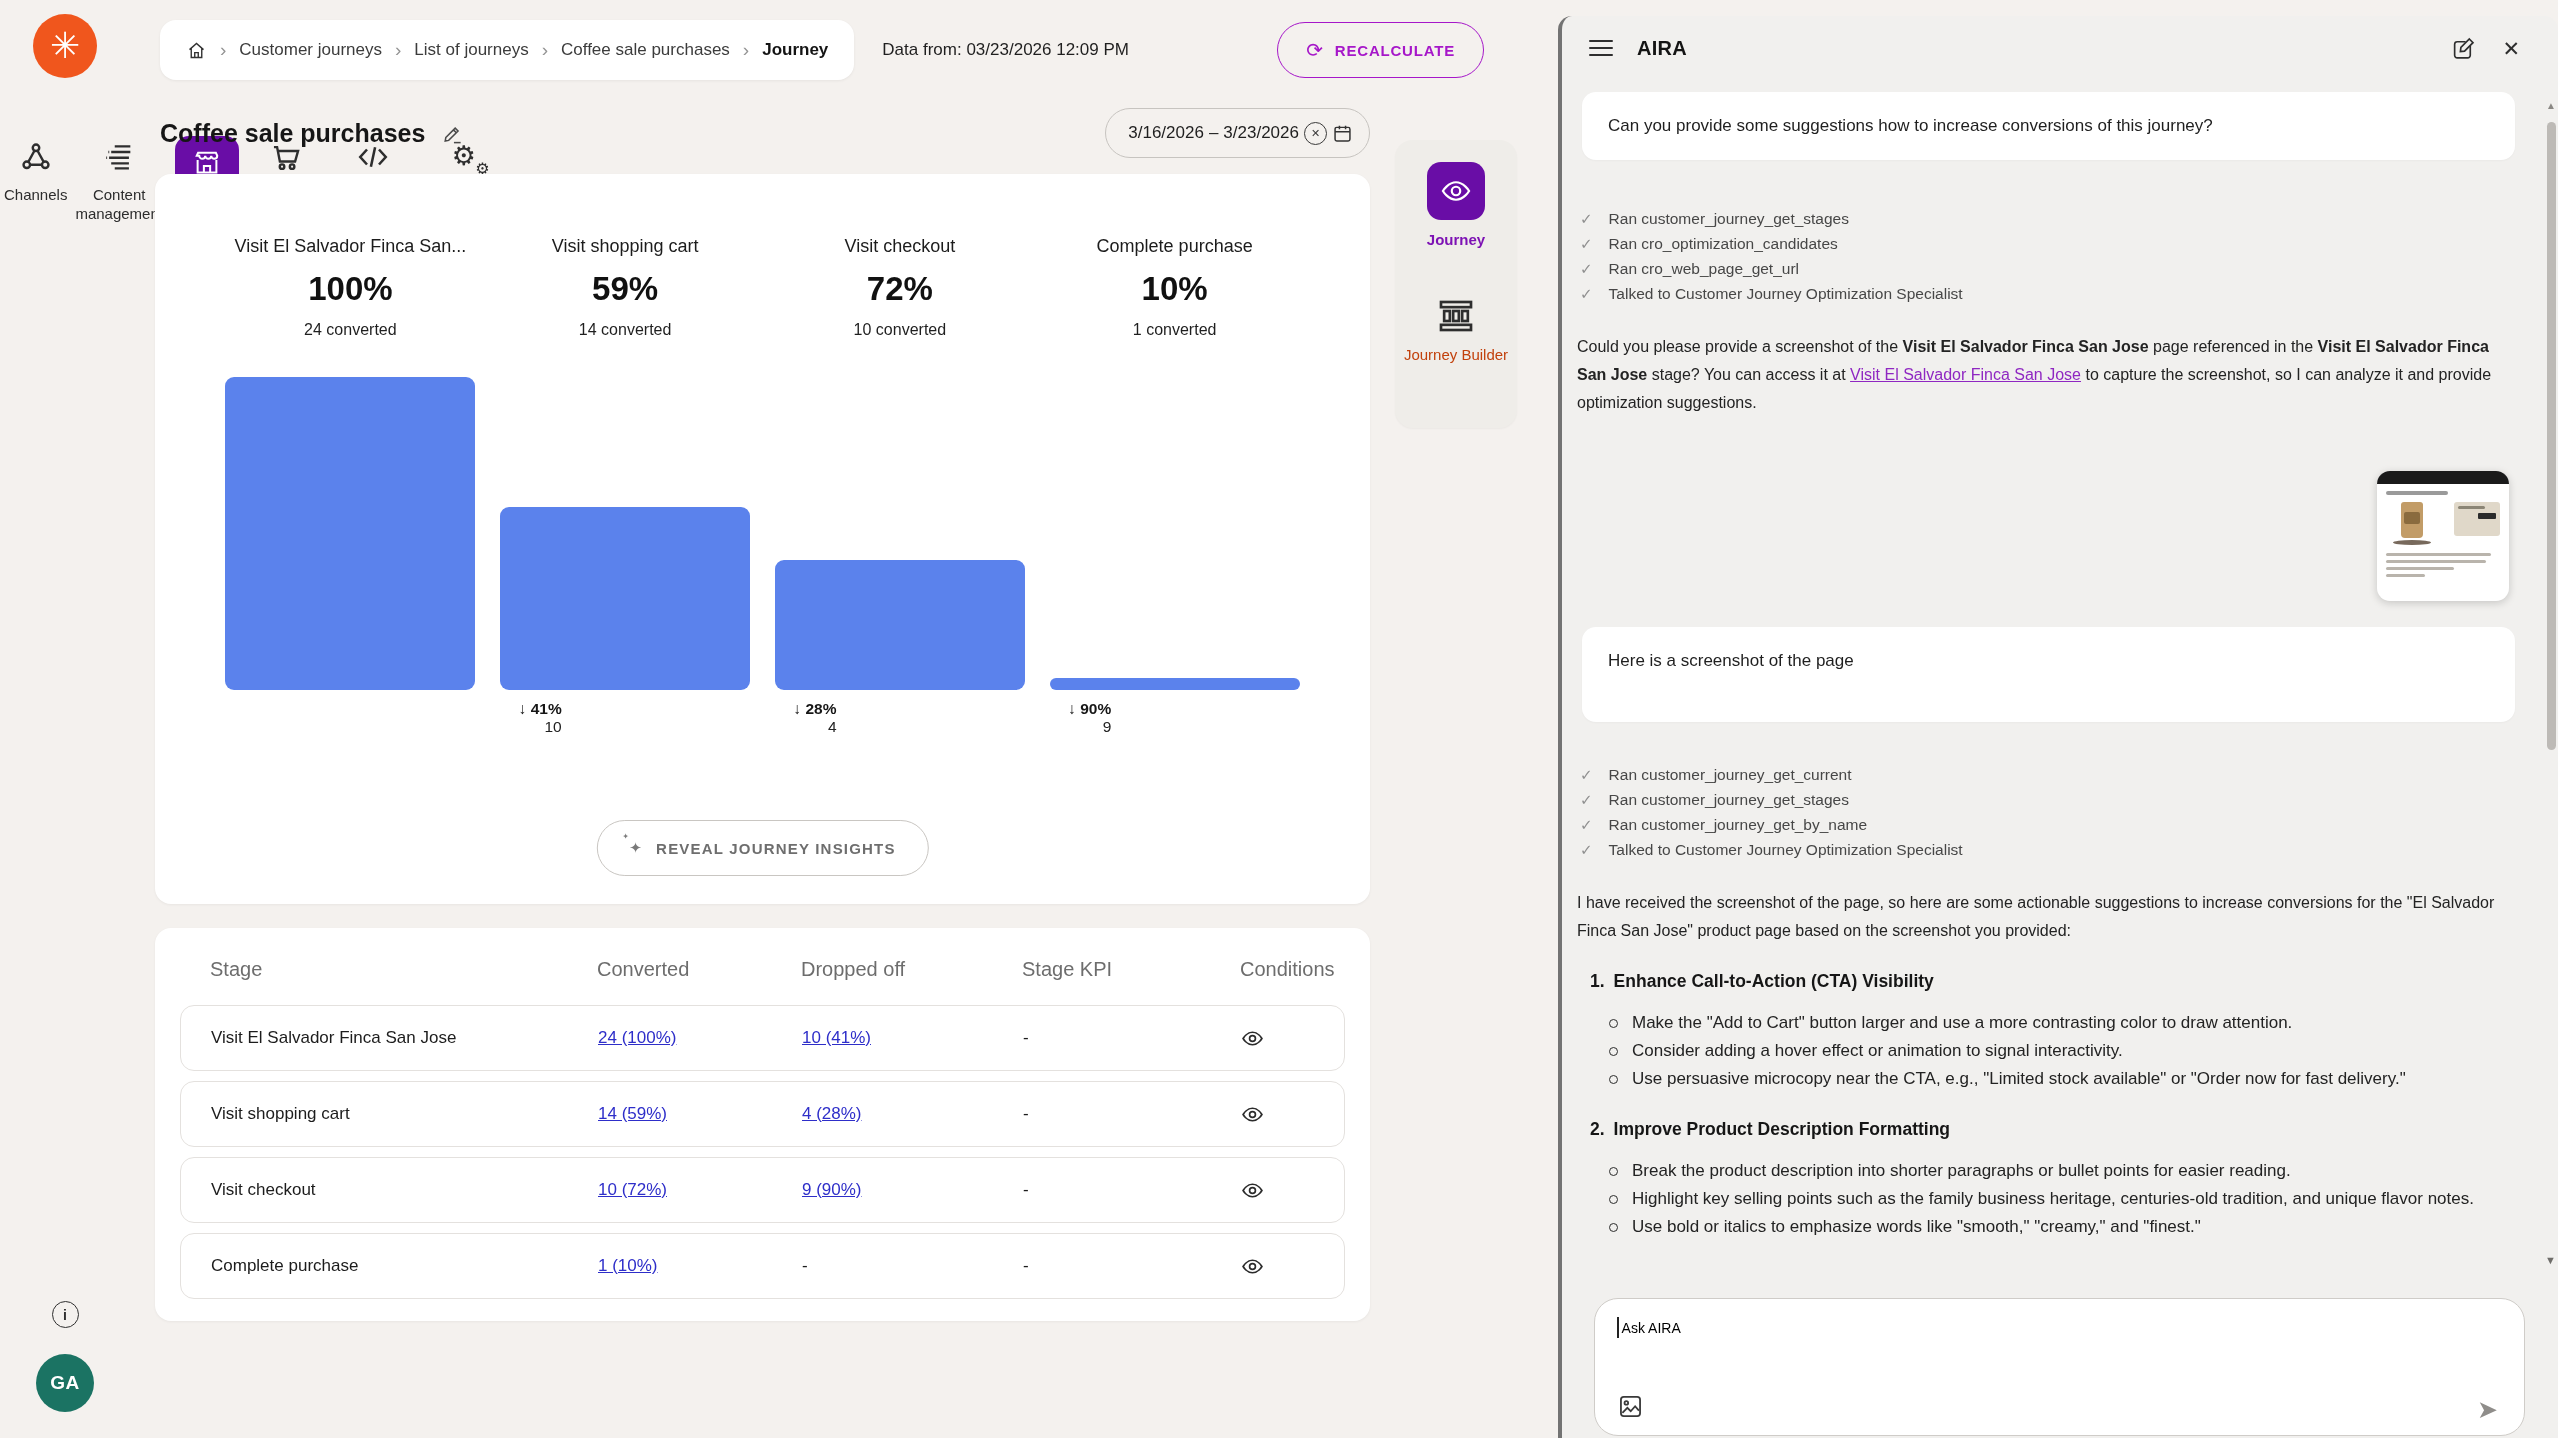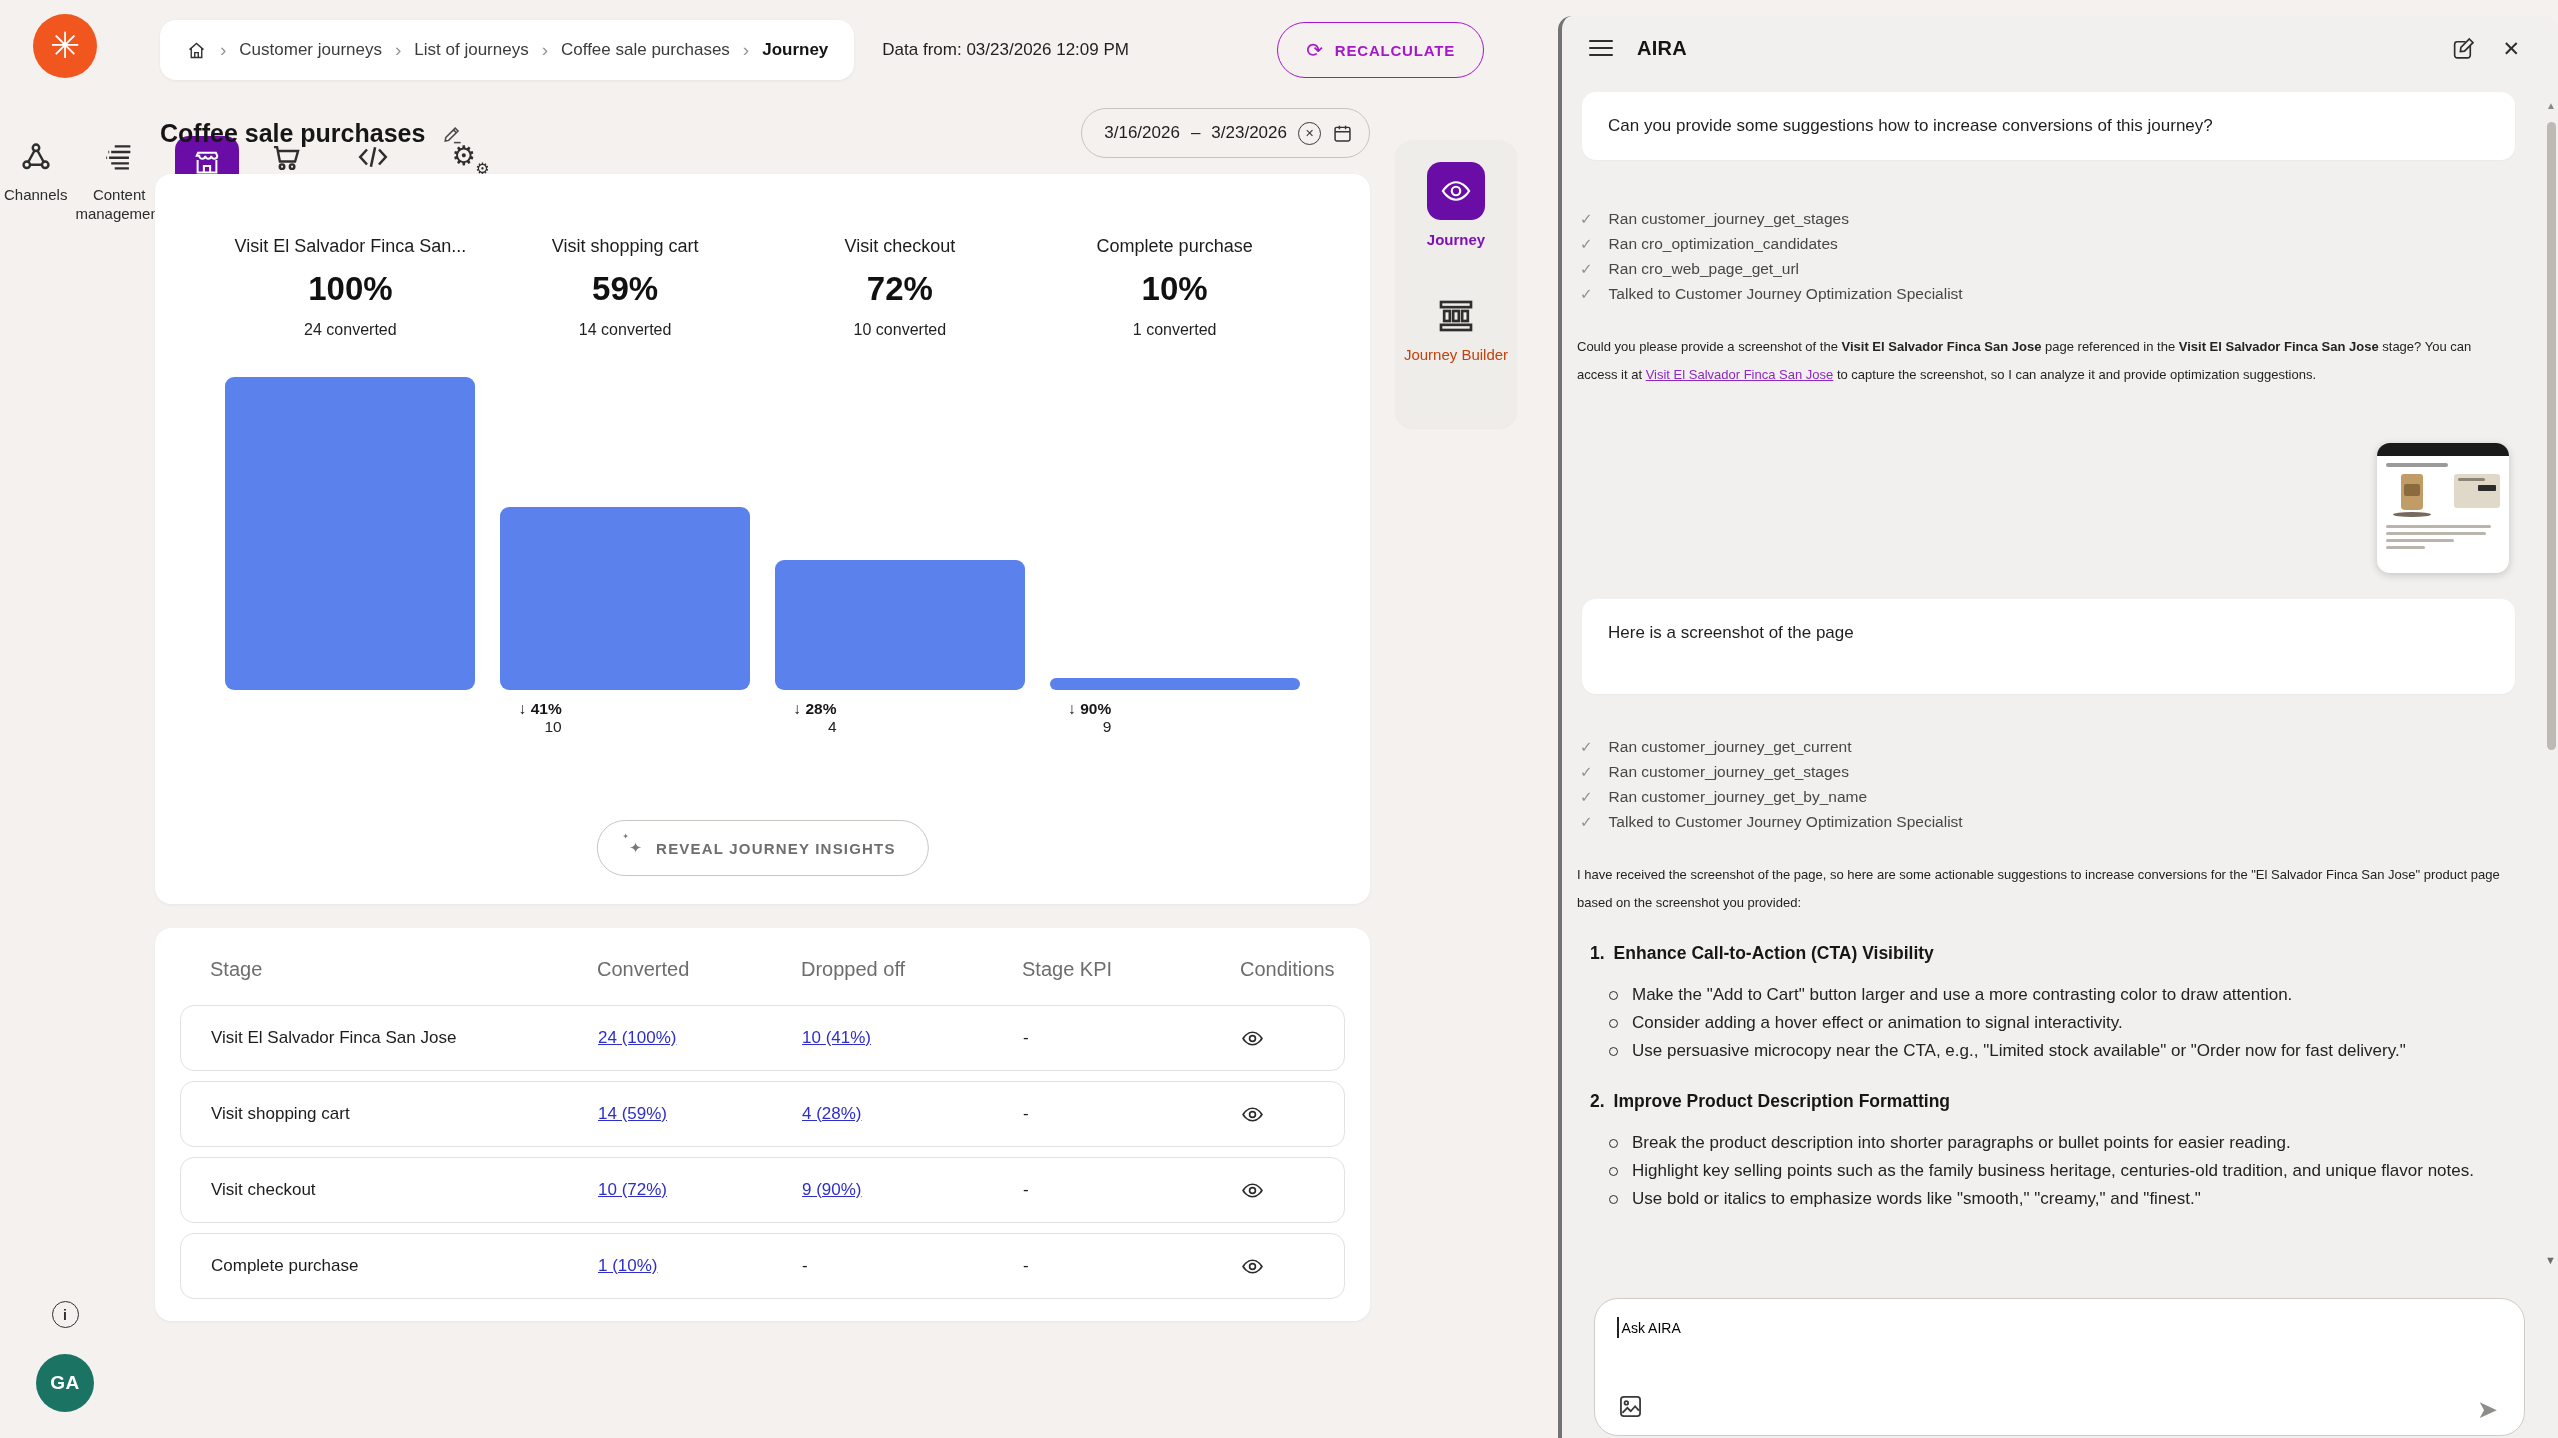--- a/index.html
+++ b/index.html
@@ -42,21 +42,21 @@
   .data-from { margin-left:28px; font-size:17px; color:#1f1f1f; white-space:nowrap; }
   .recalc { margin-left:auto; margin-right:74px; height:56px; border:1.7px solid #a617c9; color:#a617c9; border-radius:28px;
             background:transparent; font-size:15px; font-weight:700; letter-spacing:.8px; padding:0 28px;
             display:flex; align-items:center; gap:11px; cursor:pointer; font-family:inherit; }
   .recalc-glyph { font-size:20px; font-weight:400; line-height:1; }
 
   .title-row { position:relative; margin:28px 0 0 30px; height:50px; display:flex; align-items:center; }
   .page-title { margin:0; font-size:25px; font-weight:700; color:#161616; }
   .edit-btn { margin-left:16px; cursor:pointer; display:flex; }
   .date-pill { position:absolute; right:188px; top:0; height:50px; border:1.4px solid #c7c4c0; border-radius:26px;
-               display:flex; align-items:center; gap:11px; padding:0 16px 0 22px; font-size:17px; color:#1f1f1f; cursor:pointer; }
+               display:flex; align-items:center; gap:5px; padding:0 16px 0 22px; font-size:17px; color:#1f1f1f; cursor:pointer; }
   .clear-btn { width:23px; height:23px; border:1.6px solid #3a3a3a; border-radius:50%; display:flex; align-items:center;
                justify-content:center; font-size:11px; color:#3a3a3a; cursor:pointer; }
   .cal-btn { display:flex; cursor:pointer; }
 
   .chart-card { position:relative; margin:16px 0 0 25px; width:1215px; height:730px; background:#fff; border-radius:16px;
                 box-shadow:0 1px 3px rgba(0,0,0,.05); }
   .funnel { padding:62px 58px 0; }
   .stage-cols { display:flex; }
   .stage-col { flex:1; text-align:center; }
   .stage-name { font-size:18px; color:#1c1c1c; }
@@ -106,21 +106,21 @@
 
   .chat { position:absolute; top:64px; left:0; right:0; bottom:172px; padding:0 43px 0 12px; overflow:hidden; }
   .msg-user { background:#fff; border-radius:14px; margin-left:8px; padding:24px 26px; font-size:17px; color:#1f1f1f;
               box-shadow:0 1px 2px rgba(0,0,0,.03); }
   .msg-user.first { margin-top:12px; }
   .msg-user.second { margin-top:26px; height:95px; }
   .checklist { margin:50px 0 0 6px; display:flex; flex-direction:column; gap:7px; }
   .checklist.second { margin-top:44px; }
   .check-item { display:flex; gap:16px; font-size:15.5px; color:#474747; }
   .check-glyph { color:#8f8f8f; font-size:15px; }
-  .ai-text { margin:30px 0 0 3px; font-size:13px; line-height:28px; color:#232323; max-width:962px; }
+  .ai-text { margin:30px 0 0 3px; font-size:16px; line-height:28px; color:#232323; max-width:962px; }
   .chat-link { color:#8f27c2; text-decoration:underline; cursor:pointer; }
 
   .thumb { margin:54px 6px 0 auto; width:132px; height:130px; background:#fff; border-radius:13px; overflow:hidden;
            box-shadow:0 2px 8px rgba(0,0,0,.18); cursor:pointer; position:relative; }
   .thumb-bar { height:13px; background:#1a1a1a; }
   .thumb-body { padding:7px 9px; }
   .thumb-title { width:62px; height:4px; background:#9a9a9a; border-radius:2px; }
   .thumb-flex { display:flex; margin-top:7px; }
   .bag-wrap { width:52px; display:flex; flex-direction:column; align-items:center; }
   .bag { width:22px; height:36px; background:#c29c67; border-radius:3px 3px 4px 4px; position:relative; }

